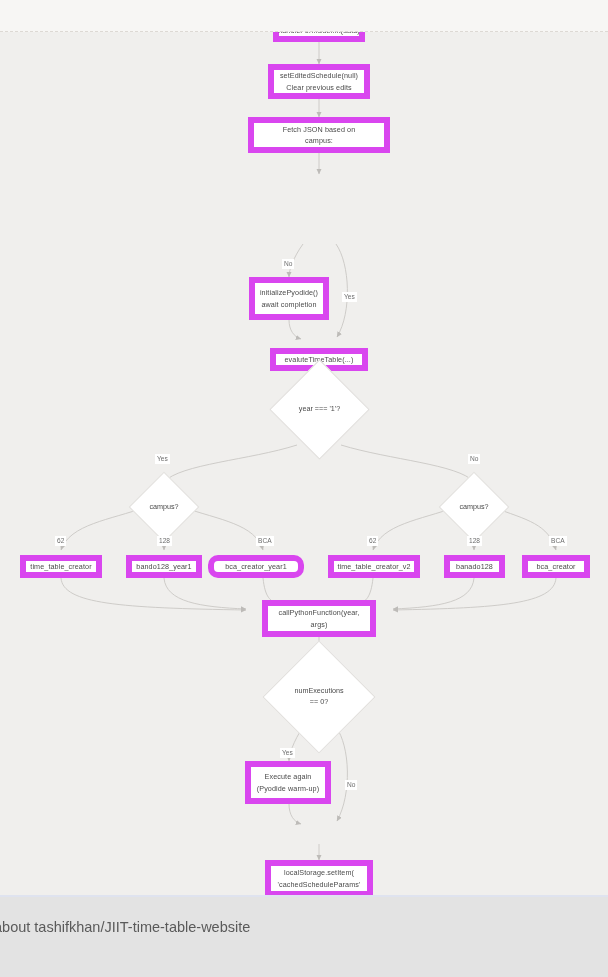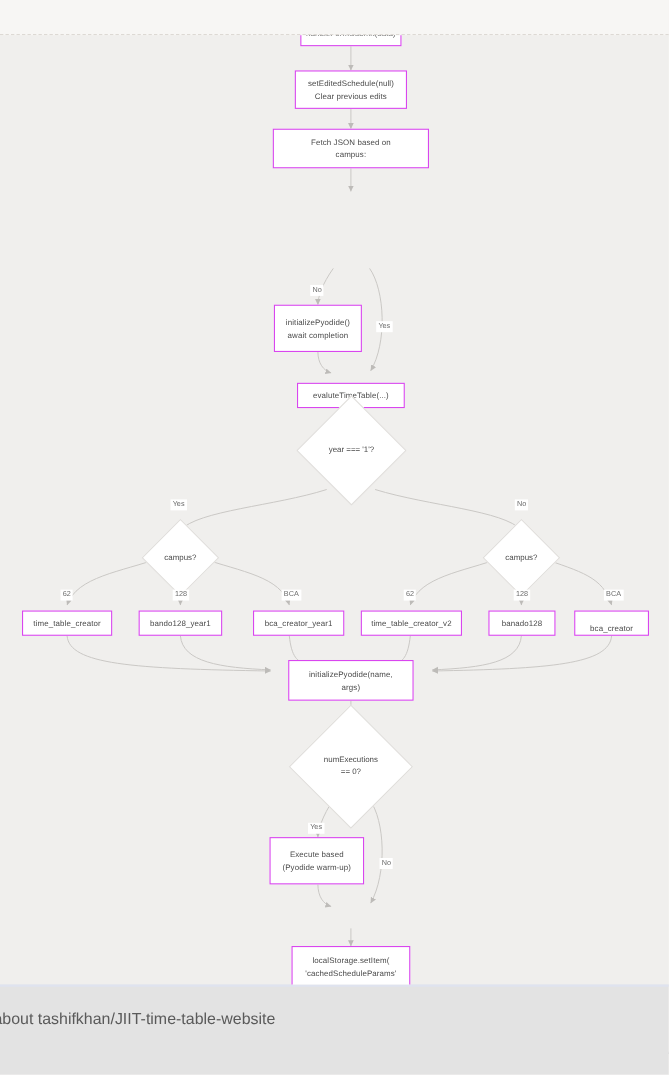--- a/index.html
+++ b/index.html
@@ -26,21 +26,21 @@
     position: absolute; left: 0; top: 32px; width: 608px; height: 863px;
     background: #f0efed;
     overflow: hidden;
   }
   .svg-layer { position: absolute; left: 0; top: 0; width: 608px; height: 863px; }
 
   
   .node {
     position: absolute;
     background: #ffffff;
-    border: 1px solid #d946ef;
+    border: 6px solid #d946ef;
     box-sizing: border-box;
     display: flex; align-items: center; justify-content: center;
     text-align: center;
     color: #4a4a4a;
     font-size: 7.2px;
     line-height: 1.55;
     letter-spacing: .1px;
     z-index: 3;
   }
   .node span { display: block; padding: 0 4px; }
@@ -210,48 +210,48 @@
           <span>campus?</span>
         </div>
     </div>
 
     <div class="node" style="left:20px; top:523px; width:82px; height:23px;">
       <span>time_table_creator</span>
     </div>
     <div class="node" style="left:126px; top:523px; width:76px; height:23px;">
       <span>bando128_year1</span>
     </div>
-    <div class="node" style="left:230px; top:523px; width:83px; height:23px;">
+    <div class="node" style="left:208px; top:523px; width:96px; height:23px;border-radius:10px;">
       <span>bca_creator_year1</span>
     </div>
     <div class="node" style="left:328px; top:523px; width:92px; height:23px;">
       <span>time_table_creator_v2</span>
     </div>
     <div class="node" style="left:444px; top:523px; width:61px; height:23px;">
       <span>banado128</span>
     </div>
     <div class="node" style="left:522px; top:523px; width:68px; height:23px;align-items:flex-end;">
       <span>bca_creator</span>
     </div>
 
     <div class="node" style="left:262px; top:568px; width:114px; height:37px; flex-direction:column;">
-      <span>initializePyodide(name,</span>
+      <span>callPythonFunction(year,</span>
       <span>args)</span>
     </div>
 
     <div class="diamond" style="left:279px; top:625px; width:80px; height:80px;">
       <div class="dshape"></div>
       <div class="dlabel" style="flex-direction:column;">
         <span>numExecutions</span>
         <span>== 0?</span>
       </div>
     </div>
 
     <div class="node" style="left:245px; top:729px; width:86px; height:43px; flex-direction:column;">
-      <span>Execute based</span>
+      <span>Execute again</span>
       <span>(Pyodide warm-up)</span>
     </div>
 
 
     <div class="node" style="left:265px; top:828px; width:108px; height:37px; flex-direction:column;">
       <span>localStorage.setItem(</span>
       <span>'cachedScheduleParams'</span>
     </div>
 
     <div class="elabel" style="left:282px; top:227px;">No</div>

